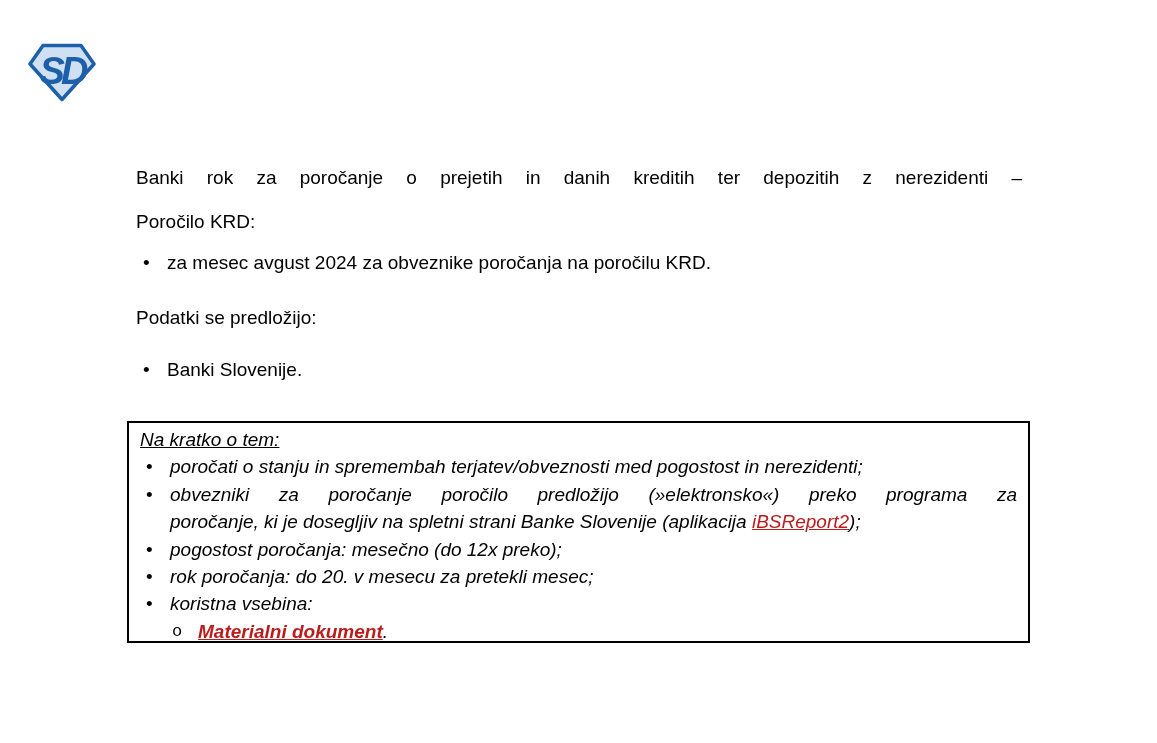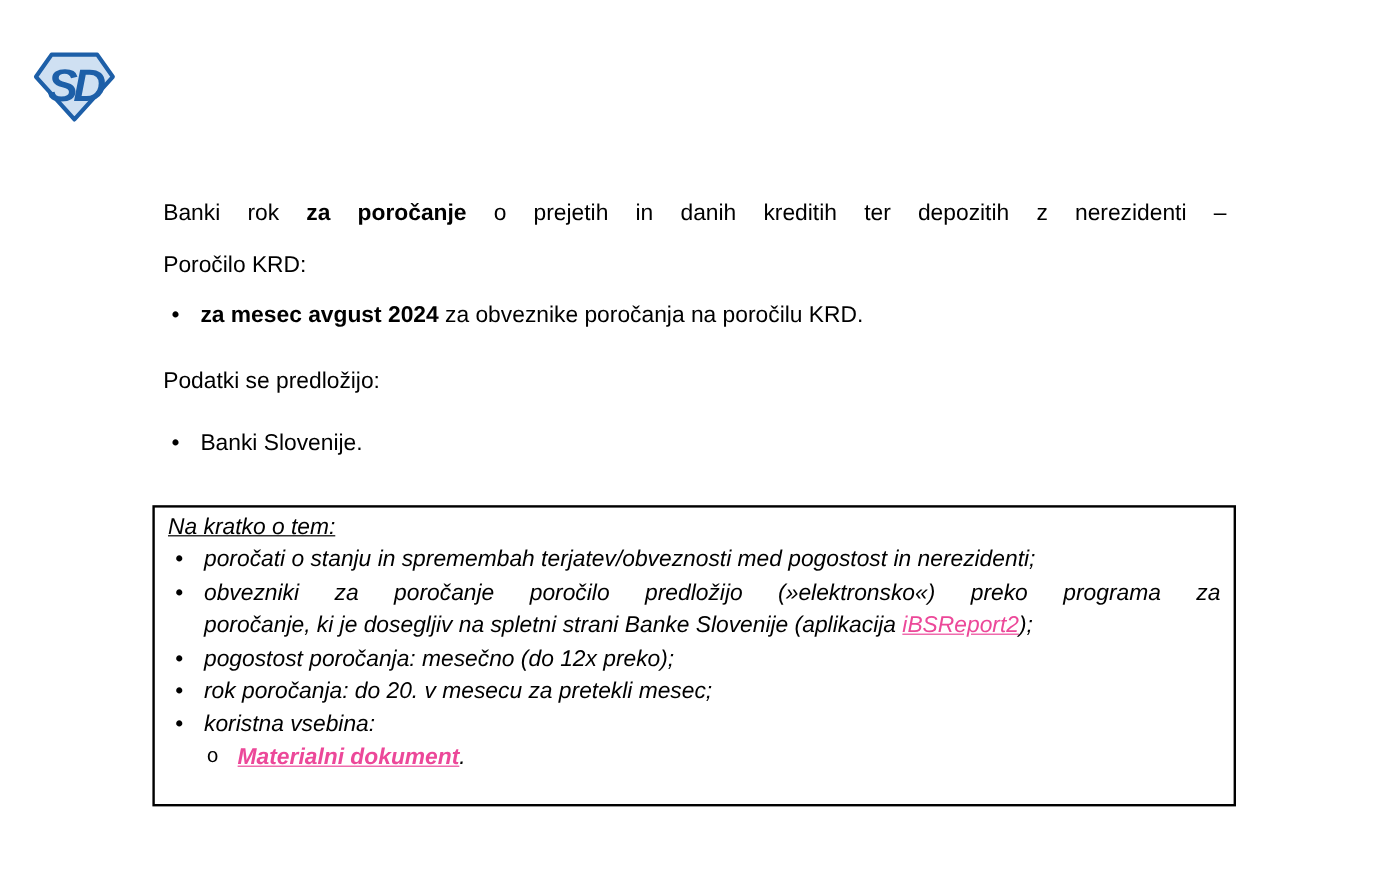--- a/index.html
+++ b/index.html
@@ -11,41 +11,41 @@
     color:#000;
     overflow:hidden;
   }
   .logo{position:absolute;left:28px;top:43px;width:68px;height:59px}
   .abs{position:absolute;left:136px;width:886px;font-size:19px;line-height:24px}
   #line-a1{top:166px;text-align:justify;text-align-last:justify}
   #line-a2{top:210px;font-weight:normal}
   #bullet-krd{top:251px}
   #podatki{top:306px}
   #bullet-banki{top:358px}
-  .b{font-weight:bold}
+  .b{font-weight:normal}
   .bullet-row{display:flex}
   .b-marker{flex:0 0 31px;padding-left:7px;box-sizing:border-box}
   .infobox{
-    position:absolute;left:127px;top:421px;width:903px;height:251px;
+    position:absolute;left:127px;top:421px;width:903px;height:222px;
     border:2px solid #000;box-sizing:border-box;
     padding:3px 11px 16px 11px;
     font-style:italic;font-size:19px;line-height:27.4px;
     overflow:hidden;
   }
   .ib-title span{text-decoration:underline}
   .ib-row{display:flex}
   .ib-marker{flex:0 0 30px;padding-left:6px;box-sizing:border-box;font-style:normal}
   .ib-content{flex:1}
   .ib-just{text-align:justify;text-align-last:justify}
   .ib-sub{display:flex;padding-left:30px}
   .sub-marker{
     flex:0 0 28px;padding-left:2px;box-sizing:border-box;
     font-style:normal;font-family:"Liberation Mono",monospace;font-size:17px;
   }
-  a.link{color:#ec4899;text-decoration:underline;cursor:pointer}
+  a.link{color:#b91c1c;text-decoration:underline;cursor:pointer}
   a.link.bold{font-weight:bold}
 </style>
 </head>
 <body>
 
 <div class="logo">
   <svg width="68" height="59" viewBox="0 0 68 59">
     <polygon points="2,21 15,2.5 53,2.5 66,21 34,56.5" fill="#cfe0f2" stroke="#1d5fa8" stroke-width="3.5" stroke-linejoin="round"></polygon>
     <text x="34" y="41" text-anchor="middle" font-size="38" font-weight="bold" font-style="italic" fill="#1d5fa8" letter-spacing="-4">SD</text>
   </svg>

